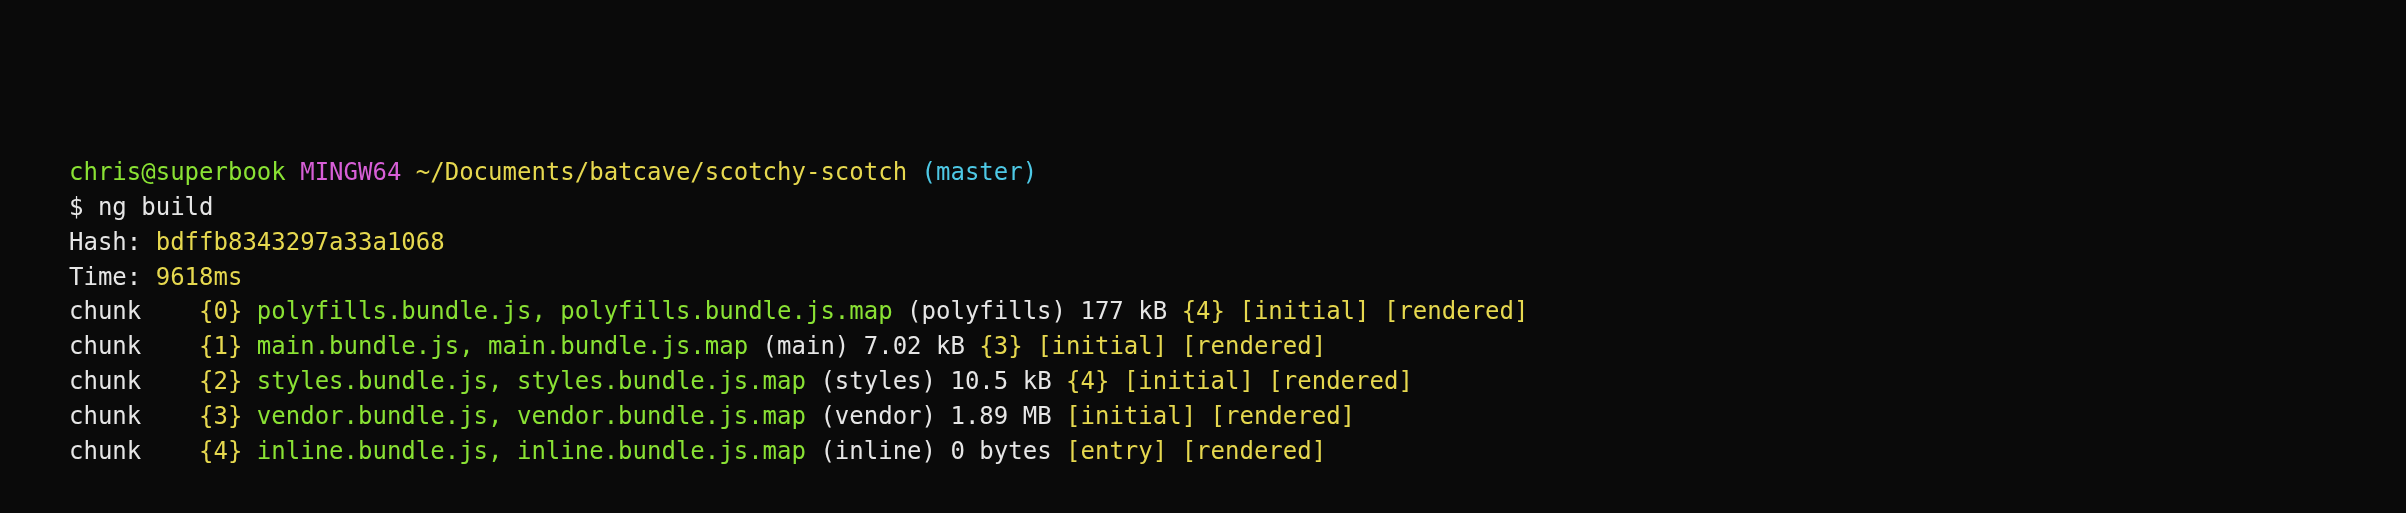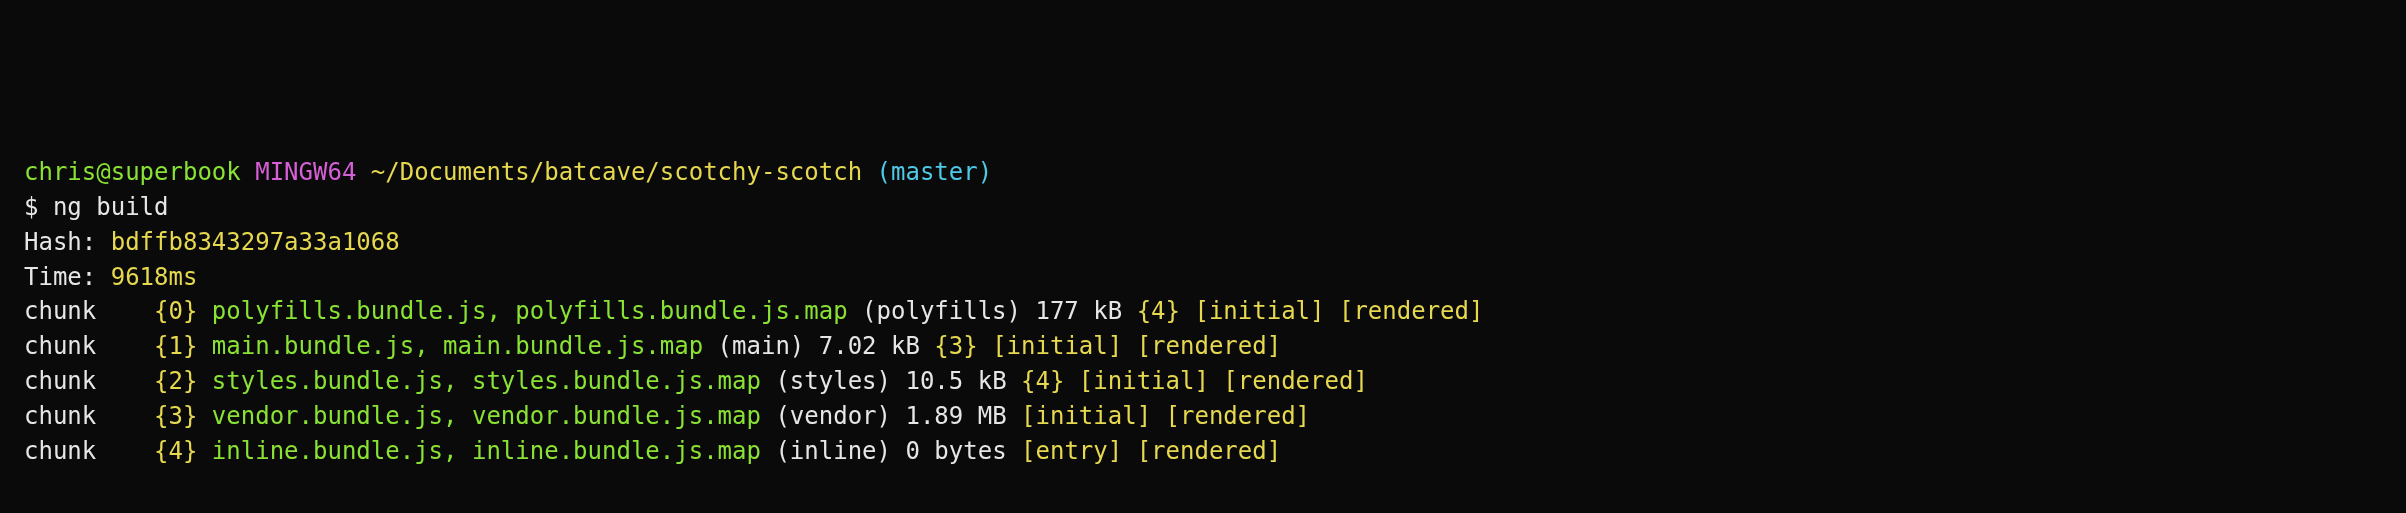--- a/index.html
+++ b/index.html
@@ -11,21 +11,21 @@
     padding: 16px 24px;
     color: #e6e6e6;
     white-space: pre;
     overflow-x: auto;
   }
   .c-green   { color: #8ae234; }
   .c-magenta { color: #d75fd7; }
   .c-yellow  { color: #e6d84f; }
   .c-cyan    { color: #4ec9e6; }
   .c-white   { color: #e6e6e6; }
-  .line { display: block; }
+  .line { display: block; margin-left: 45px; }
 </style>
 </head>
 <body>
 
 
 
 <div id="terminal"><div class="line"><span class="c-green">chris</span><span class="c-green">@</span><span class="c-green">superbook</span><span> </span><span class="c-magenta">MINGW64</span><span> </span><span class="c-yellow">~/Documents/batcave/scotchy-scotch</span><span> </span><span class="c-cyan">(master)</span></div><div class="line"><span class="c-white">$ </span><span class="c-white">ng build</span></div><div class="line"><span class="c-white">Hash: </span><span class="c-yellow">bdffb8343297a33a1068</span></div><div class="line"><span class="c-white">Time: </span><span class="c-yellow">9618ms</span></div><div class="line"><span class="c-white">chunk</span><span>    </span><span class="c-yellow">{0}</span><span> </span><span class="c-green">polyfills.bundle.js, polyfills.bundle.js.map</span><span> </span><span class="c-white">(polyfills) 177 kB</span><span> </span><span class="c-yellow">{4}</span><span> </span><span class="c-yellow">[initial]</span><span> </span><span class="c-yellow">[rendered]</span></div><div class="line"><span class="c-white">chunk</span><span>    </span><span class="c-yellow">{1}</span><span> </span><span class="c-green">main.bundle.js, main.bundle.js.map</span><span> </span><span class="c-white">(main) 7.02 kB</span><span> </span><span class="c-yellow">{3}</span><span> </span><span class="c-yellow">[initial]</span><span> </span><span class="c-yellow">[rendered]</span></div><div class="line"><span class="c-white">chunk</span><span>    </span><span class="c-yellow">{2}</span><span> </span><span class="c-green">styles.bundle.js, styles.bundle.js.map</span><span> </span><span class="c-white">(styles) 10.5 kB</span><span> </span><span class="c-yellow">{4}</span><span> </span><span class="c-yellow">[initial]</span><span> </span><span class="c-yellow">[rendered]</span></div><div class="line"><span class="c-white">chunk</span><span>    </span><span class="c-yellow">{3}</span><span> </span><span class="c-green">vendor.bundle.js, vendor.bundle.js.map</span><span> </span><span class="c-white">(vendor) 1.89 MB</span><span> </span><span class="c-yellow">[initial]</span><span> </span><span class="c-yellow">[rendered]</span></div><div class="line"><span class="c-white">chunk</span><span>    </span><span class="c-yellow">{4}</span><span> </span><span class="c-green">inline.bundle.js, inline.bundle.js.map</span><span> </span><span class="c-white">(inline) 0 bytes</span><span> </span><span class="c-yellow">[entry]</span><span> </span><span class="c-yellow">[rendered]</span></div></div>
 
 
 

